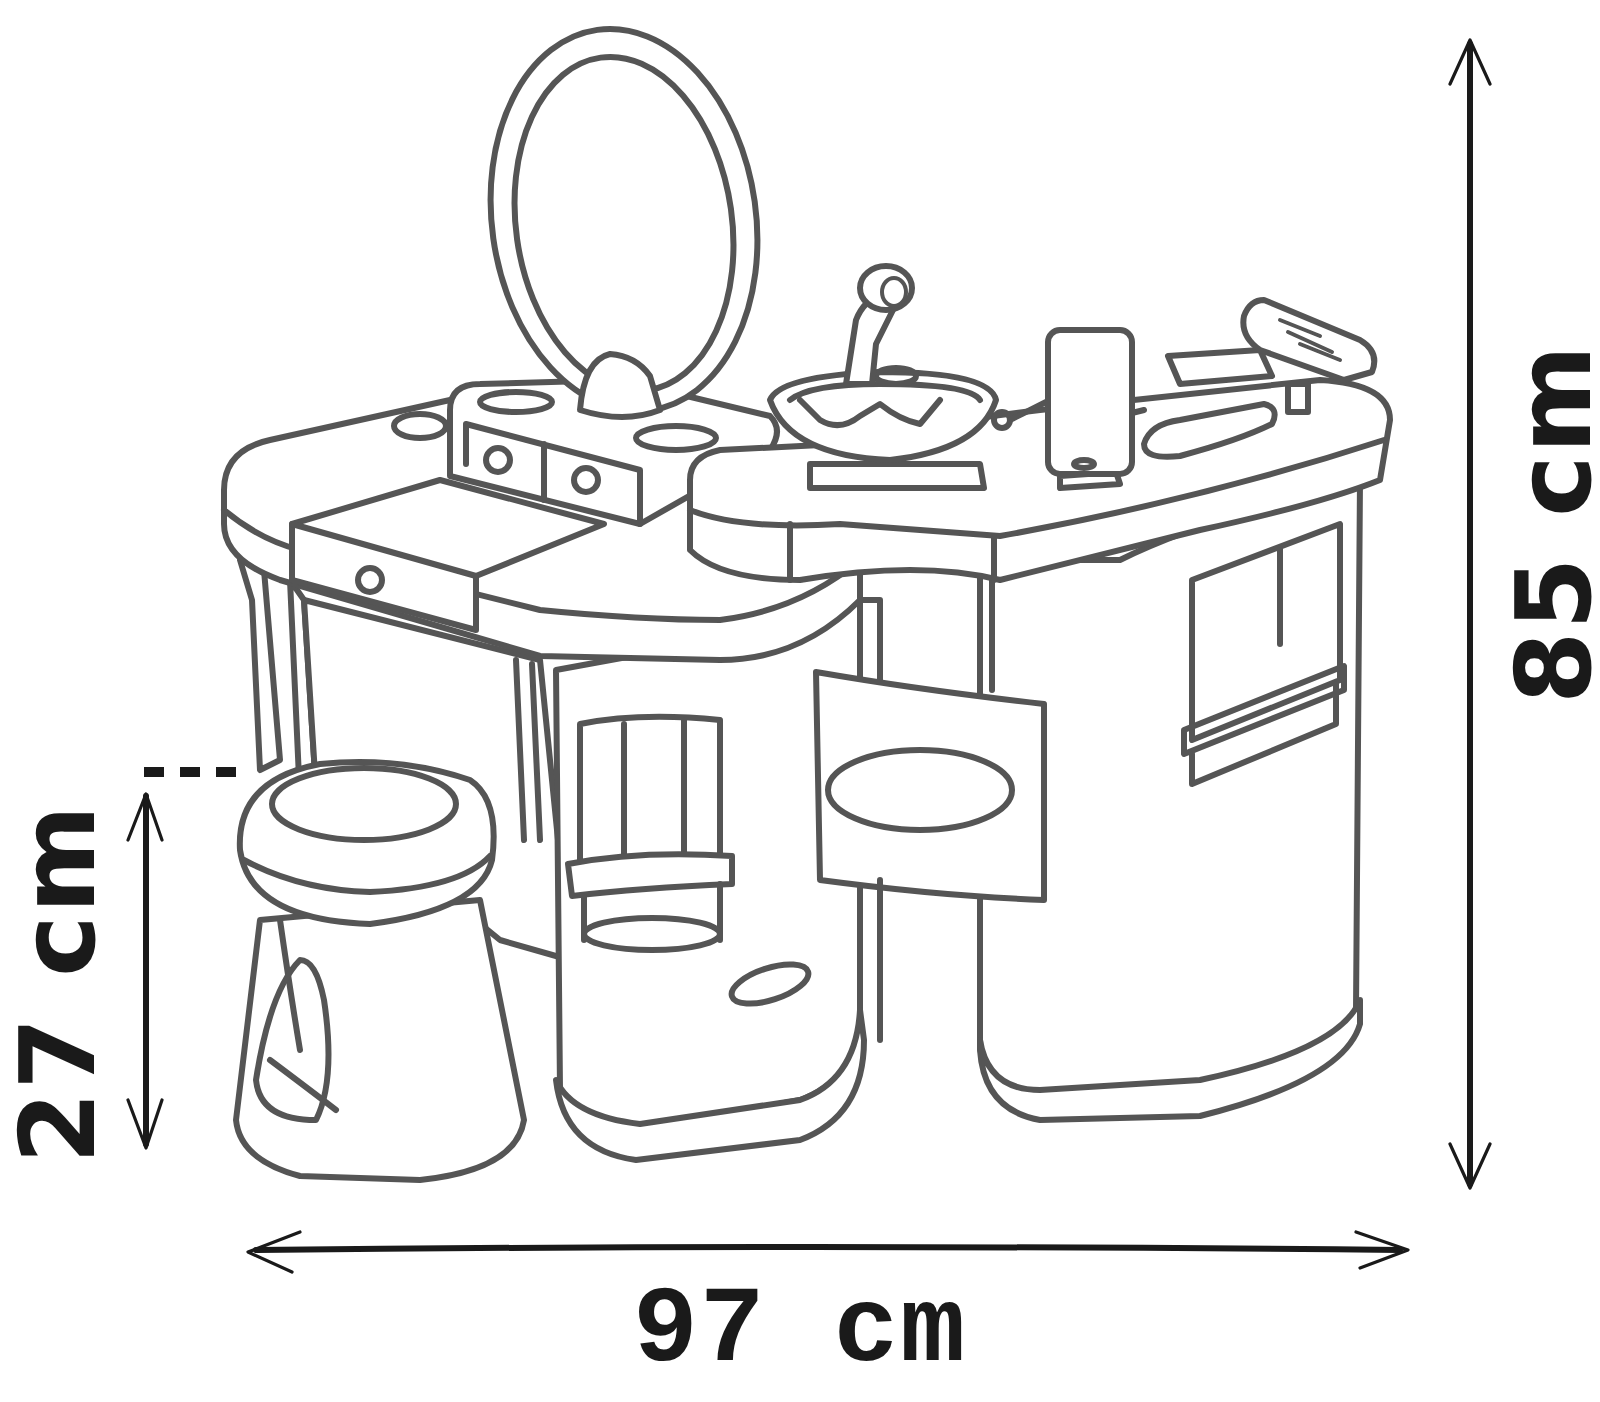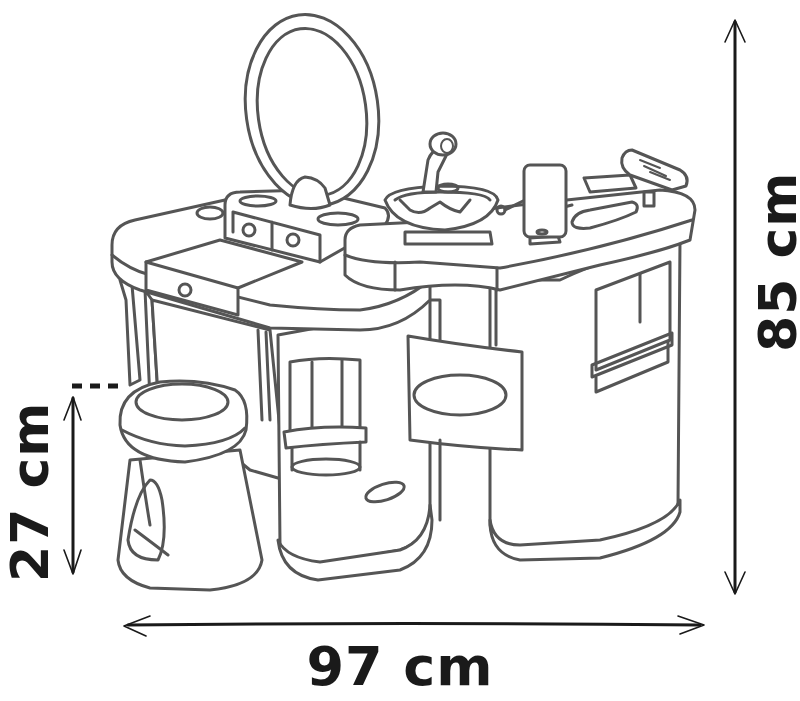--- a/index.html
+++ b/index.html
@@ -7,21 +7,21 @@
          font-family: "DejaVu Sans", sans-serif; }
   svg.drawing { position: absolute; left: 0; top: 0; }
   .ln { fill: #ffffff; stroke: #555555; stroke-width: 3; stroke-linejoin: round; stroke-linecap: round; }
   .lnf { fill: none; stroke: #555555; stroke-width: 3; stroke-linejoin: round; stroke-linecap: round; }
   .lnt { fill: none; stroke: #555555; stroke-width: 2; stroke-linecap: round; }
   .dim { fill: none; stroke: #1a1a1a; stroke-width: 3; stroke-linecap: round; }
   .dimh { fill: none; stroke: #1a1a1a; stroke-width: 1.6; stroke-linecap: round; stroke-linejoin: round; }
   .dot { stroke: #1a1a1a; stroke-width: 5; stroke-dasharray: 10 8; fill: none; }
   .label { position: absolute; color: #1a1a1a; font-weight: bold; font-size: 52px;
            line-height: 1; white-space: nowrap; letter-spacing: 1px; }
-  .label-bottom { left: 0; width: 800px; top: 640px; text-align: center; font-size: 54px; }
+  .label-bottom { left: 0; width: 800px; top: 640px; text-align: center; font-size: 54px; font-family: Liberation Mono, monospace; }
   .label-right { left: 776px; top: 260px; transform-origin: 0 0; transform: translate(0,0) rotate(-90deg); }
   .label-left { left: 24px; top: 494px; }
 </style>
 </head>
 <body>
 
 <svg class="drawing" width="800" height="701" viewBox="0 0 800 701" xmlns="http://www.w3.org/2000/svg">
 
   <g>
     <path class="ln" d="M490 280 L490 520 Q490 548 520 550 L600 548 Q670 530 678 505 L680 240 Q600 260 560 280 Z"></path>

